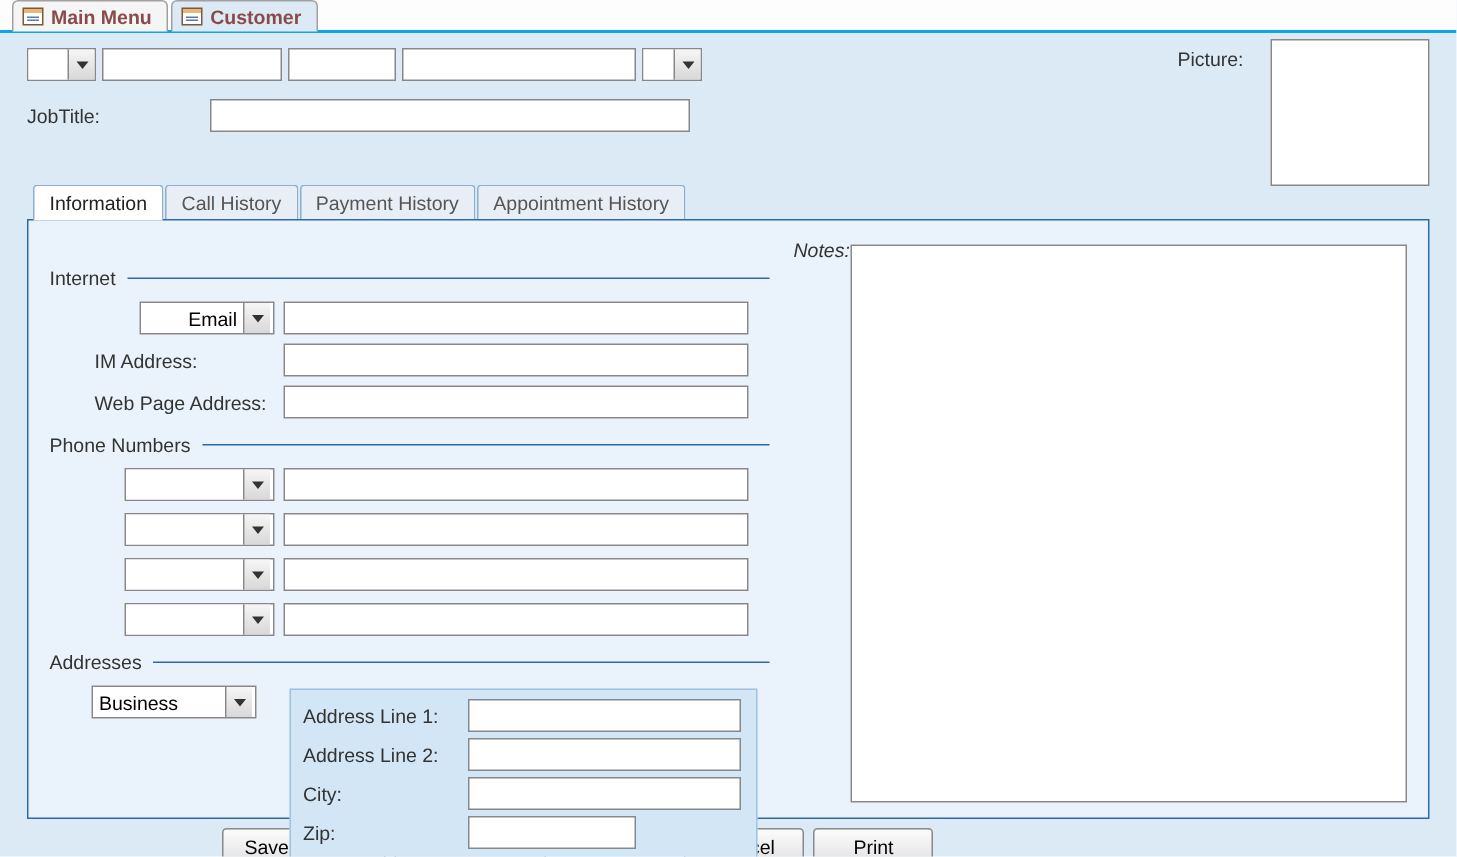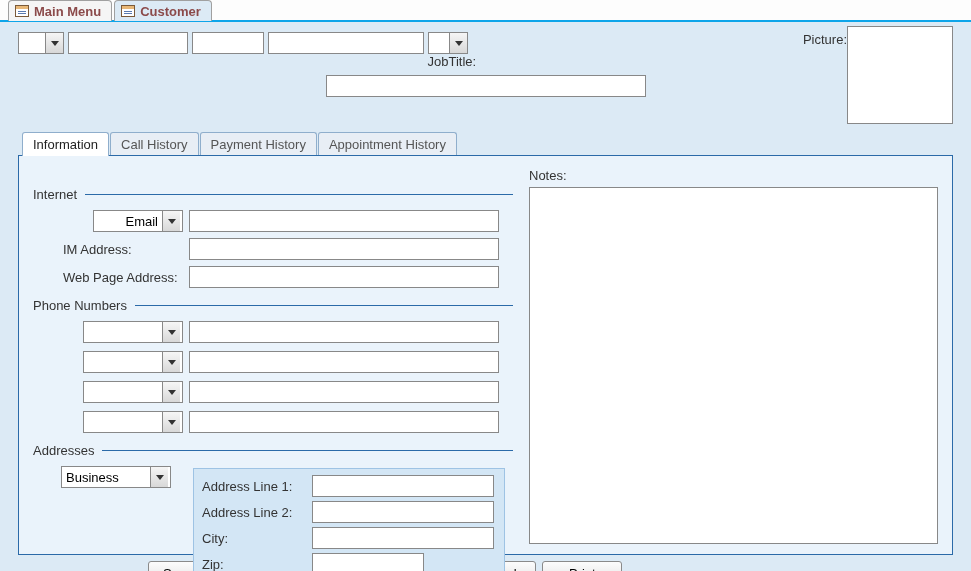--- a/index.html
+++ b/index.html
@@ -103,38 +103,37 @@
     height: 22px;
     border: 1px solid #888;
     background: #fff;
     padding: 0 4px;
     font: inherit;
     outline: none;
   }
   .label { color: #333; }
   .picture-label {
     position: absolute;
-    right: 124px;
+    right: 142px;
     top: 10px;
   }
   .picture-box {
     position: absolute;
     right: 18px;
     top: 4px;
     width: 106px;
     height: 98px;
     background: #fff;
     border: 1px solid #888;
   }
   .jobtitle-row {
-    margin-top: 0;
+    margin-top: 12px;
     display: flex;
     align-items: center;
     gap: 6px;
-    flex-direction: column;
   }
   .tab-strip {
     margin-top: 34px;
     display: flex;
     align-items: flex-end;
     padding-left: 4px;
   }
   .tab {
     padding: 4px 10px;
     border: 1px solid #8faecc;
@@ -157,21 +156,21 @@
   .tab-body {
     border: 1px solid #2b6aa8;
     background: #eaf3fb;
     height: 400px;
     position: relative;
     padding: 12px 14px 10px 14px;
     display: flex;
     gap: 16px;
   }
   .col-left { width: 480px; }
-  .col-right { flex: 1; display:flex; flex-direction:column; }
+  .col-right { flex: 1; display:flex; flex-direction:row;font-style:italic; }
   .group-line {
     position: relative;
     display:flex;
     align-items:center;
     gap:8px;
     margin: 19px 0 8px 0;
   }
   .group-line .gt { white-space: nowrap; }
   .group-line .ln {
     flex:1;

